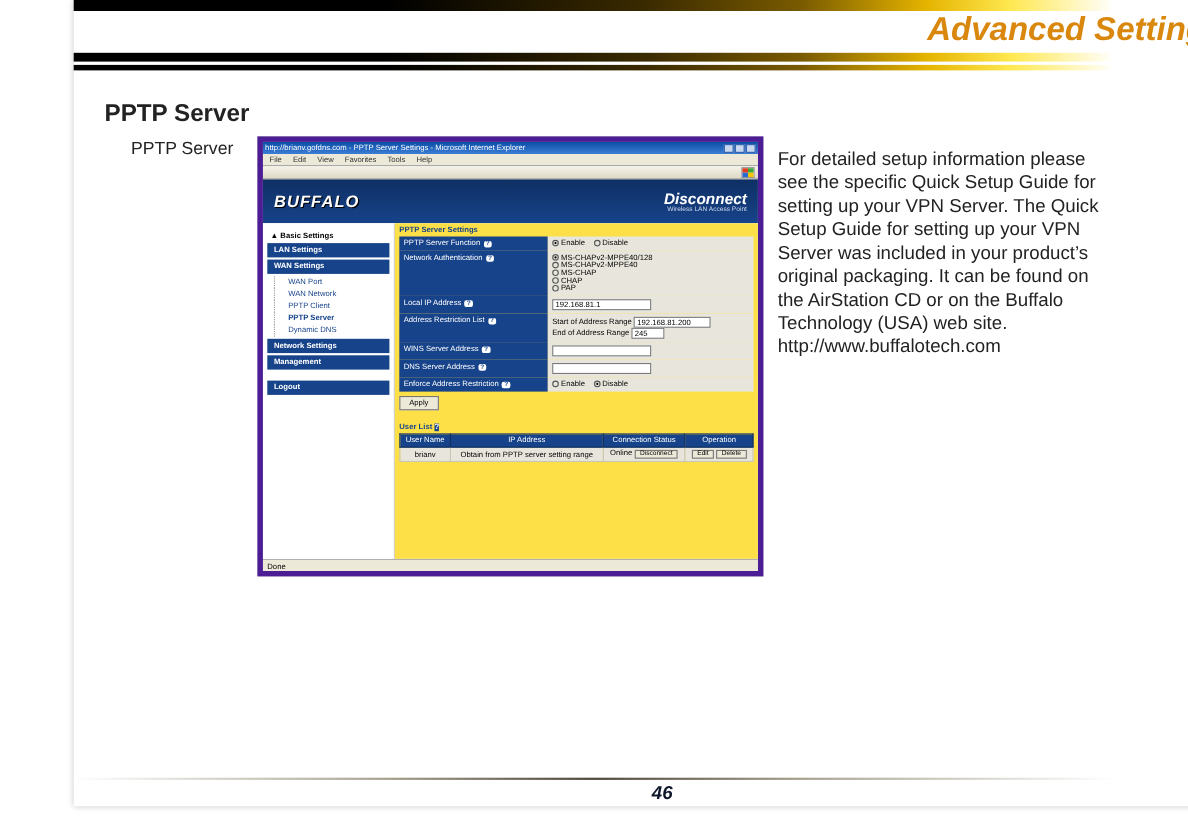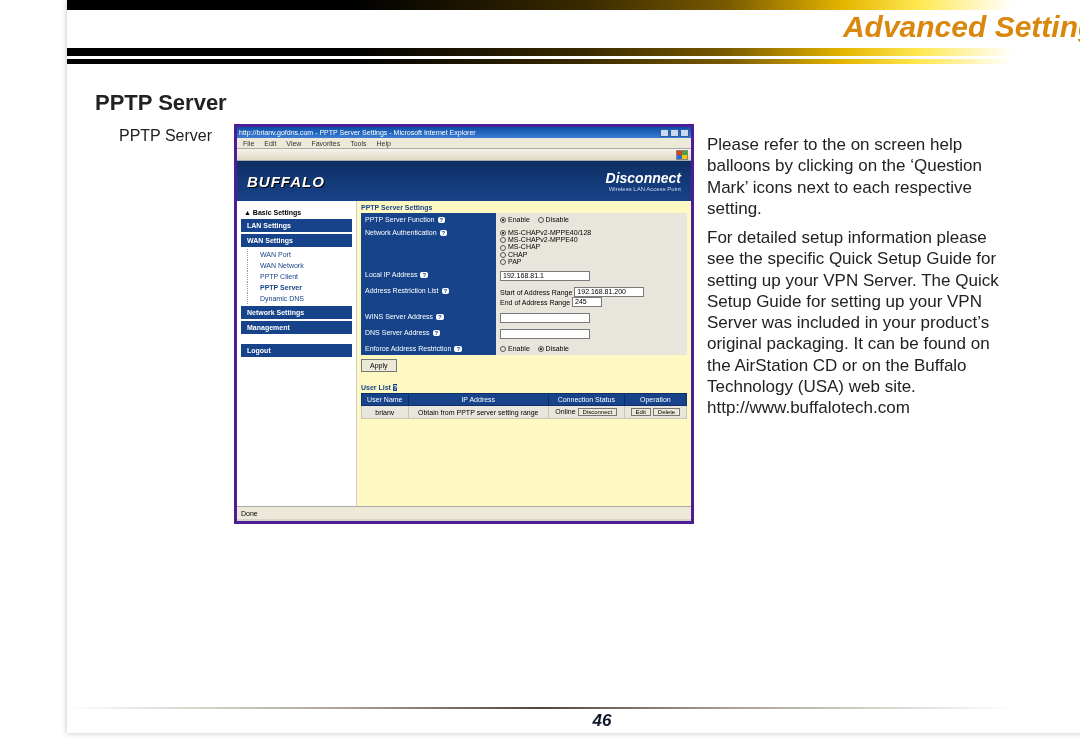--- a/index.html
+++ b/index.html
@@ -70,21 +70,21 @@
   }
   .body-text p { margin-bottom: 8px; }
 
   
   .shot {
     position: absolute;
     left: 167px;
     top: 124px;
     width: 460px;
     height: 400px;
-    border: 3px solid #4c1d95;
+    border: 5px solid #4c1d95;
     background: #d6d3cb;
     font-size: 7px;
     font-family: Tahoma, Arial, sans-serif;
     overflow: hidden;
   }
   .shot .titlebar {
     height: 11px;
     background: linear-gradient(#0b4ea5, #3c7dd6);
     color: #fff;
     display: flex;
@@ -161,21 +161,21 @@
     font-weight: bold;
   }
   .shot .nav-sub {
     color: #17438a;
     padding: 2px 0 2px 12px;
     border-left: 1px dotted #999;
     margin-left: 6px;
   }
   .shot .main {
     flex: 1;
-    background: #fef9c3;
+    background: #fde047;
     padding: 3px 4px;
   }
   .shot .sec-title {
     color: #17438a; font-weight: bold; margin-bottom: 2px;
   }
   .shot table.form {
     width: 100%;
     border-collapse: collapse;
   }
   .shot table.form td {
@@ -253,21 +253,20 @@
 <div class="page">
   <div class="top-stripe-1"></div>
   <div class="chapter-title">Advanced Settings</div>
   <div class="top-stripe-2"></div>
   <div class="top-stripe-3"></div>
 
   <div class="section-heading">PPTP Server</div>
   <div class="screenshot-caption">PPTP Server</div>
 
   <div class="body-text">
-    <p>Please refer to the on screen help balloons by clicking on the ‘Question Mark’ icons next to each respective setting.</p>
     <p>For detailed setup information please see the specific Quick Setup Guide for setting up your VPN Server.  The Quick Setup Guide for setting up your VPN Server was included in your product’s original packaging.  It can be found on the AirStation CD or on the Buffalo Technology (USA) web site.  http://www.buffalotech.com</p>
   </div>
 
   <div class="shot">
     <div class="titlebar">
       <span>http://brianv.gofdns.com - PPTP Server Settings - Microsoft Internet Explorer</span>
       <span class="winbtns">
         <span class="winbtn"></span>
         <span class="winbtn"></span>
         <span class="winbtn"></span>

